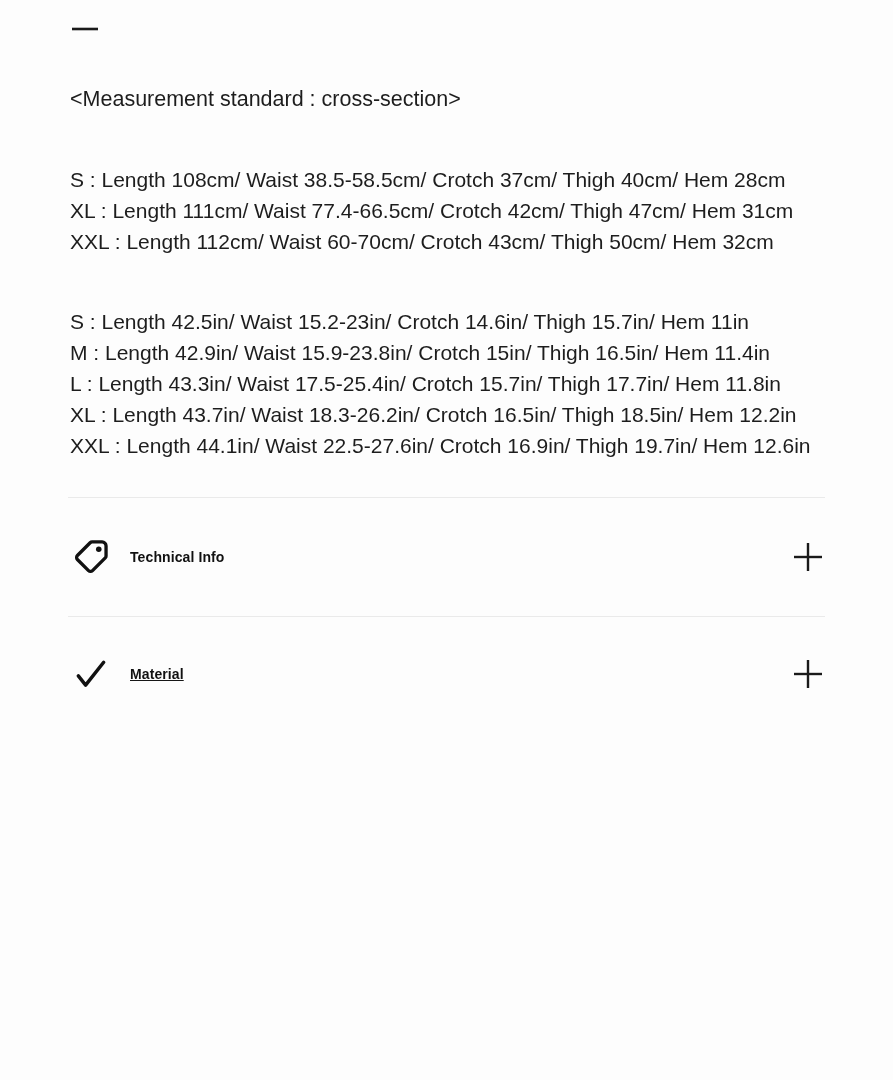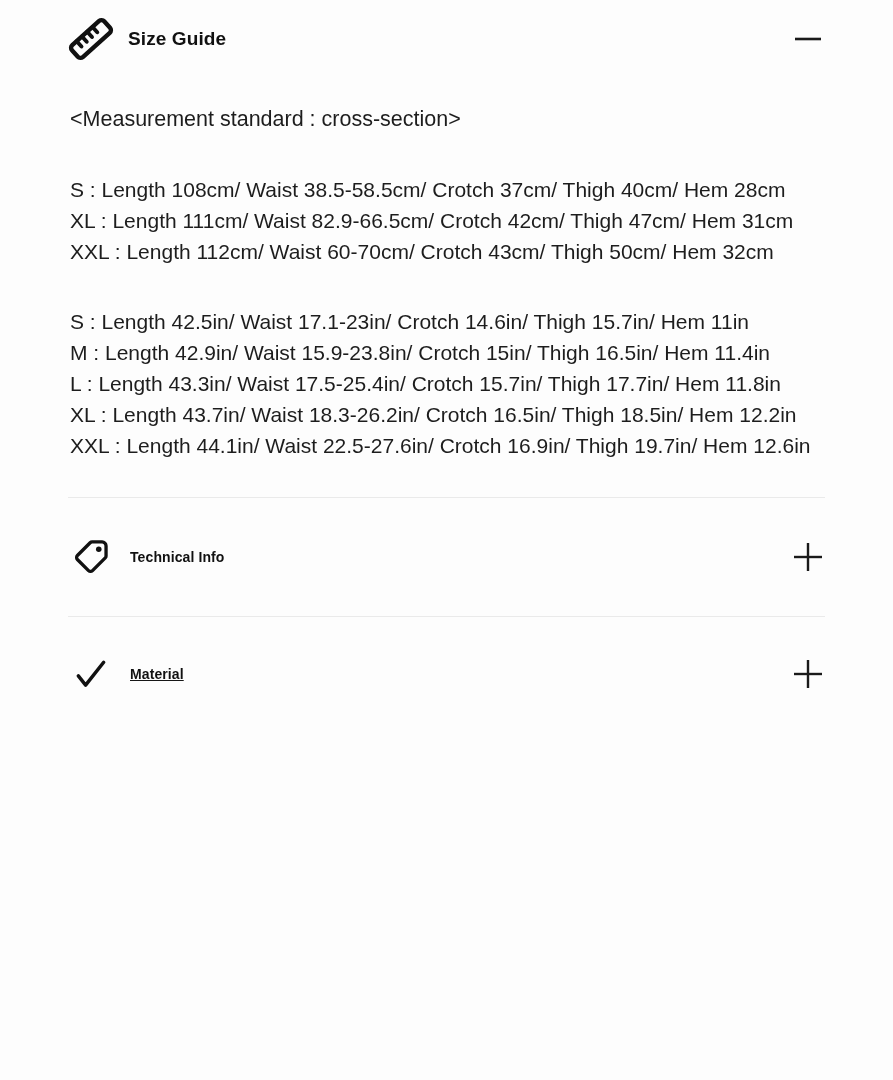--- a/index.html
+++ b/index.html
@@ -32,21 +32,21 @@
   .sg-header{padding:14px 0 4px 0;}
   .sg-header .lead-icon{width:50px;height:50px;margin-left:-4px;margin-right:12px;}
 
   
   .note{
     margin:36px 0 16px 0;
     font-size:21.5px;
     line-height:31px;
     color:#1d1d1d;
   }
-  .size-block{margin:39px 0 0 0;}
+  .size-block{margin:49px 0 0 0;}
   .size-block p{
     margin:0;
     font-size:21px;
     line-height:31px;
     color:#1d1d1d;
   }
   .acc-body{padding-bottom:36px;}
 
   
   .divider{
@@ -62,52 +62,38 @@
 
   svg{display:block;}
 </style>
 </head>
 <body>
 
 <div class="page">
 
   <section>
     <div class="acc-header sg-header">
-      <div class="head-left">
-        <span class="icon-wrap lead-icon">
-          <svg width="50" height="50" viewBox="0 0 24 24">
-            <g transform="rotate(-42 12 12)">
-              <rect x="1.6" y="8.2" width="20.8" height="7.6" rx="1.7" fill="none" stroke="#111" stroke-width="2.1" stroke-linejoin="round"></rect>
-              <line x1="6.2" y1="8.2" x2="6.2" y2="11.6" stroke="#111" stroke-width="1.9" stroke-linecap="round"></line>
-              <line x1="9.6" y1="8.2" x2="9.6" y2="11.6" stroke="#111" stroke-width="1.9" stroke-linecap="round"></line>
-              <line x1="13.0" y1="8.2" x2="13.0" y2="11.6" stroke="#111" stroke-width="1.9" stroke-linecap="round"></line>
-              <line x1="16.4" y1="8.2" x2="16.4" y2="11.6" stroke="#111" stroke-width="1.9" stroke-linecap="round"></line>
-            </g>
-          </svg>
-        </span>
-        <h2 class="acc-title">Size Guide</h2>
-      </div>
       <span class="toggle">
         <svg width="28" height="28" viewBox="0 0 28 28">
           <line x1="1" y1="14" x2="27" y2="14" stroke="#1a1a1a" stroke-width="2.6"></line>
         </svg>
       </span>
     </div>
 
     <div class="acc-body">
       <p class="note">&lt;Measurement standard : cross-section&gt;</p>
 
       <div class="size-block">
         <p>S : Length 108cm/ Waist 38.5-58.5cm/ Crotch 37cm/ Thigh 40cm/ Hem 28cm</p>
-        <p>XL : Length 111cm/ Waist 82.9-66.5cm/ Crotch 42cm/ Thigh 47cm/ Hem 31cm</p>
+        <p>XL : Length 111cm/ Waist 77.4-66.5cm/ Crotch 42cm/ Thigh 47cm/ Hem 31cm</p>
         <p>XXL : Length 112cm/ Waist 60-70cm/ Crotch 43cm/ Thigh 50cm/ Hem 32cm</p>
       </div>
 
       <div class="size-block">
-        <p>S : Length 42.5in/ Waist 17.1-23in/ Crotch 14.6in/ Thigh 15.7in/ Hem 11in</p>
+        <p>S : Length 42.5in/ Waist 15.2-23in/ Crotch 14.6in/ Thigh 15.7in/ Hem 11in</p>
         <p>M : Length 42.9in/ Waist 15.9-23.8in/ Crotch 15in/ Thigh 16.5in/ Hem 11.4in</p>
         <p>L : Length 43.3in/ Waist 17.5-25.4in/ Crotch 15.7in/ Thigh 17.7in/ Hem 11.8in</p>
         <p>XL : Length 43.7in/ Waist 18.3-26.2in/ Crotch 16.5in/ Thigh 18.5in/ Hem 12.2in</p>
         <p>XXL : Length 44.1in/ Waist 22.5-27.6in/ Crotch 16.9in/ Thigh 19.7in/ Hem 12.6in</p>
       </div>
     </div>
   </section>
 
   <hr class="divider">
 

